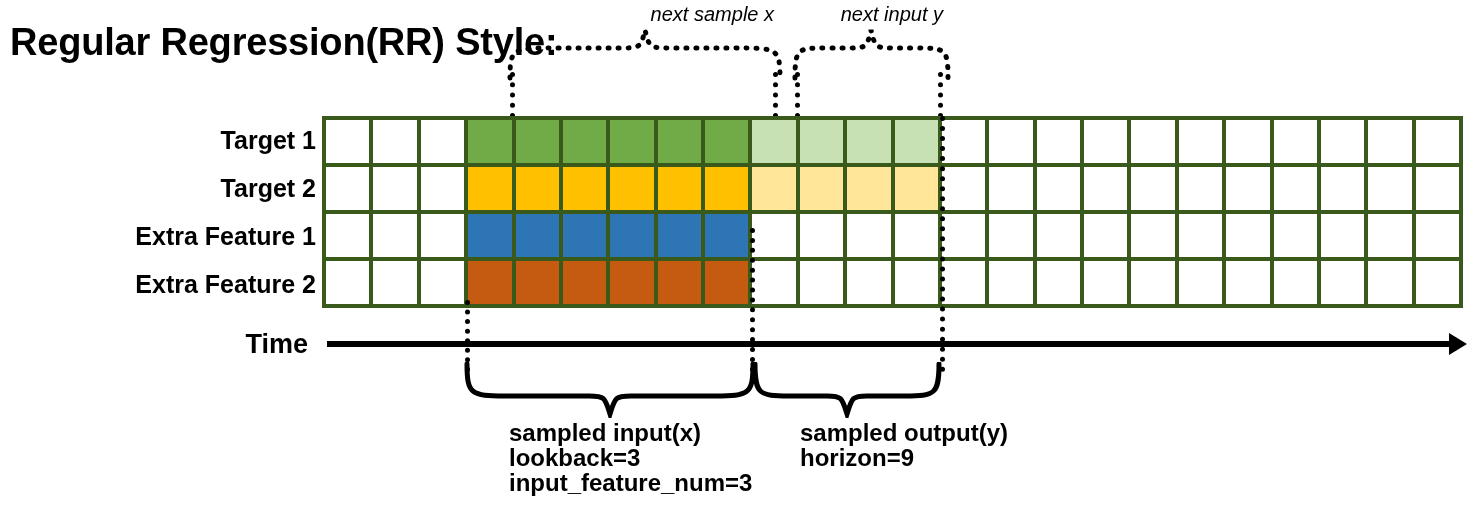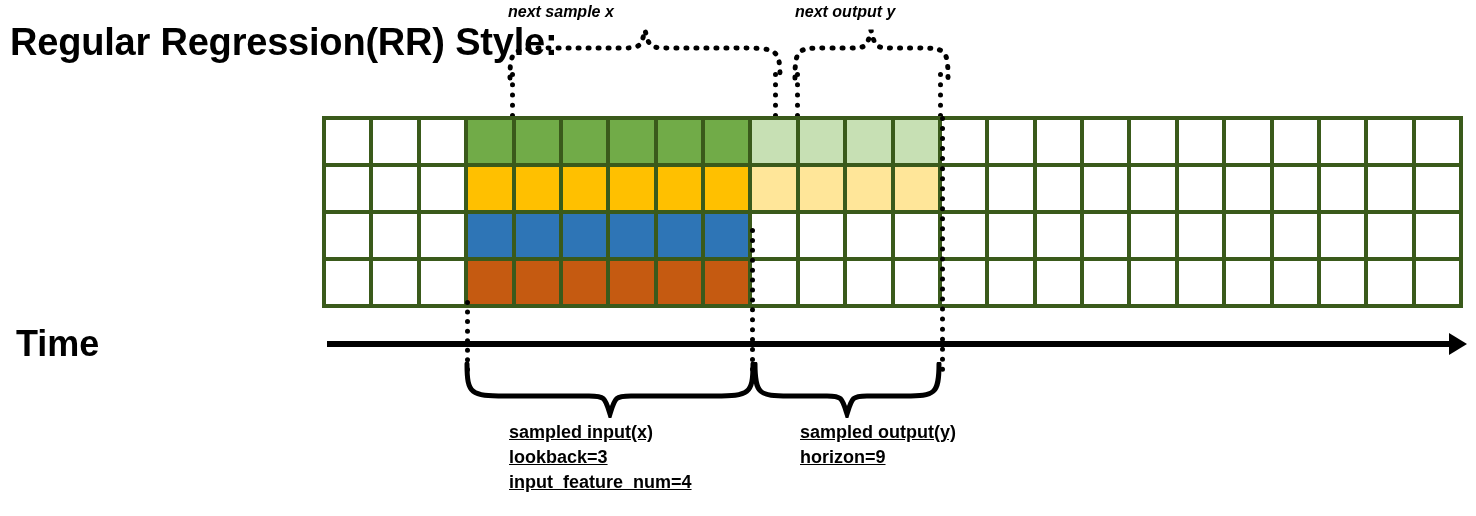--- a/index.html
+++ b/index.html
@@ -12,22 +12,22 @@
   
   #page-title{
     position:absolute;left:10px;top:2px;
     font-size:38px;font-weight:700;color:#000;
     letter-spacing:-0.2px;white-space:nowrap;margin-top:19px;
   }
 
   
   .sample-label{
     position:absolute;top:3px;
-    font-size:16px;font-style:italic;font-weight:700;color:#000;
-    white-space:nowrap;text-align:left;
+    font-size:20px;font-style:italic;font-weight:400;color:#000;
+    white-space:nowrap;text-align:right;
   }
   #label-next-sample-x{left:508px;width:266px;}
   #label-next-sample-y{left:795px;width:148px;}
 
   
   .row-label{
     position:absolute;right:0;width:300px;
     text-align:right;
     font-size:25px;font-weight:700;color:#000;
     white-space:nowrap;
@@ -54,22 +54,22 @@
   .cell{background:#ffffff;}
   .cell.c-green      {background:#71AB48;}
   .cell.c-greenlight {background:#C7E0B4;}
   .cell.c-yellow     {background:#FFC000;}
   .cell.c-yellowlight{background:#FFE699;}
   .cell.c-blue       {background:#2E75B6;}
   .cell.c-orange     {background:#C55A11;}
 
   
   #time-label{
-    position:absolute;left:16px;top:322px;width:300px;
-    font-size:36px;font-weight:700;color:#000;
+    position:absolute;left:8px;top:322px;width:300px;
+    text-align:right;font-size:27px;font-weight:700;color:#000;
     height:44px;line-height:44px;
   }
   #time-axis{
     position:absolute;left:327px;top:341px;
     width:1130px;height:6px;background:#000;
   }
   #time-arrowhead{
     position:absolute;left:1449px;top:333px;
     width:0;height:0;
     border-top:11px solid transparent;
@@ -95,52 +95,58 @@
   
   .brace{position:absolute;}
   #brace-top-x {left:495px;top:24px;}
   #brace-top-y {left:783px;top:24px;}
   #brace-bot-x {left:455px;top:362px;}
   #brace-bot-y {left:745px;top:362px;}
 
   
   .annot{
     position:absolute;top:420px;
-    font-size:18px;font-weight:600;color:#000;
-    line-height:25px;white-space:nowrap;text-decoration:underline;
+    font-size:24px;font-weight:600;color:#000;
+    line-height:25px;white-space:nowrap;
   }
   #annot-input {left:509px;}
   #annot-output{left:800px;}
   .annot div{white-space:nowrap;}
 </style>
 </head>
 <body>
 
 <div class="stage">
 
   <div id="page-title">Regular Regression(RR) Style:</div>
 
   <div class="sample-label" id="label-next-sample-x">next sample x</div>
-  <div class="sample-label" id="label-next-sample-y">next output y</div>
+  <div class="sample-label" id="label-next-sample-y">next input y</div>
 
   <svg class="brace" id="brace-top-x" width="300" height="60">
     <path d="M 15 54 C 15 24, 18 24, 60 24 L 128 24 C 146 24, 146 22, 150 6
              C 154 22, 154 24, 172 24 L 240 24 C 282 24, 285 24, 285 54" fill="none" stroke="#000" stroke-width="5" stroke-linecap="round" stroke-dasharray="1 9"></path>
   </svg>
 
   <svg class="brace" id="brace-top-y" width="180" height="60">
     <path d="M 12 54 C 12 24, 15 24, 44 24 L 68 24 C 84 24, 84 22, 88 6
              C 92 22, 92 24, 108 24 L 133 24 C 162 24, 165 24, 165 54" fill="none" stroke="#000" stroke-width="5" stroke-linecap="round" stroke-dasharray="1 9"></path>
   </svg>
 
   <div class="vguide" id="vguide-top-left"></div>
   <div class="vguide" id="vguide-top-mid-a"></div>
   <div class="vguide" id="vguide-top-mid-b"></div>
   <div class="vguide" id="vguide-top-right"></div>
 
+  <div class="row-label-host">
+    <div class="row-label" id="row-label-0">Target 1</div>
+    <div class="row-label" id="row-label-1">Target 2</div>
+    <div class="row-label" id="row-label-2">Extra Feature 1</div>
+    <div class="row-label" id="row-label-3">Extra Feature 2</div>
+  </div>
 
   <div id="grid" style="grid-template-columns: repeat(24, 1fr); grid-template-rows: repeat(4, 1fr); background: rgb(58, 90, 27);">
       <div class="cell"></div>
       <div class="cell"></div>
       <div class="cell"></div>
       <div class="cell c-green"></div>
       <div class="cell c-green"></div>
       <div class="cell c-green"></div>
       <div class="cell c-green"></div>
       <div class="cell c-green"></div>
@@ -248,21 +254,21 @@
   </svg>
 
   <svg class="brace" id="brace-bot-y" width="210" height="56">
     <path d="M 10 2 C 10 32, 14 34, 44 34 L 82 34 C 97 34, 97 36, 102 52
              C 107 36, 107 34, 122 34 L 160 34 C 190 34, 194 32, 194 2" fill="none" stroke="#000" stroke-width="5" stroke-linecap="round"></path>
   </svg>
 
   <div class="annot" id="annot-input">
     <div>sampled input(x)</div>
     <div>lookback=3</div>
-    <div>input_feature_num=4</div>
+    <div>input_feature_num=3</div>
   </div>
 
   <div class="annot" id="annot-output">
     <div>sampled output(y)</div>
     <div>horizon=9</div>
   </div>
 
 </div>
 
 </body></html>

